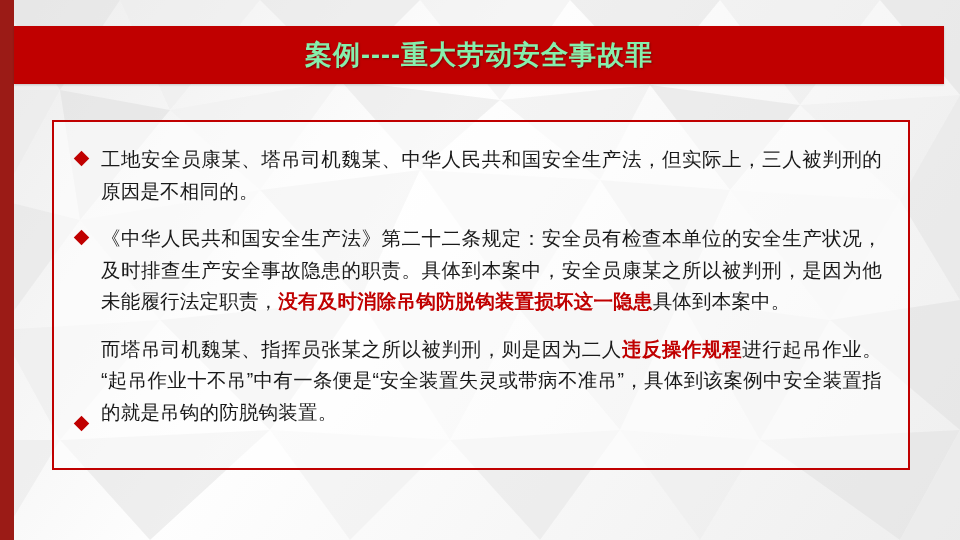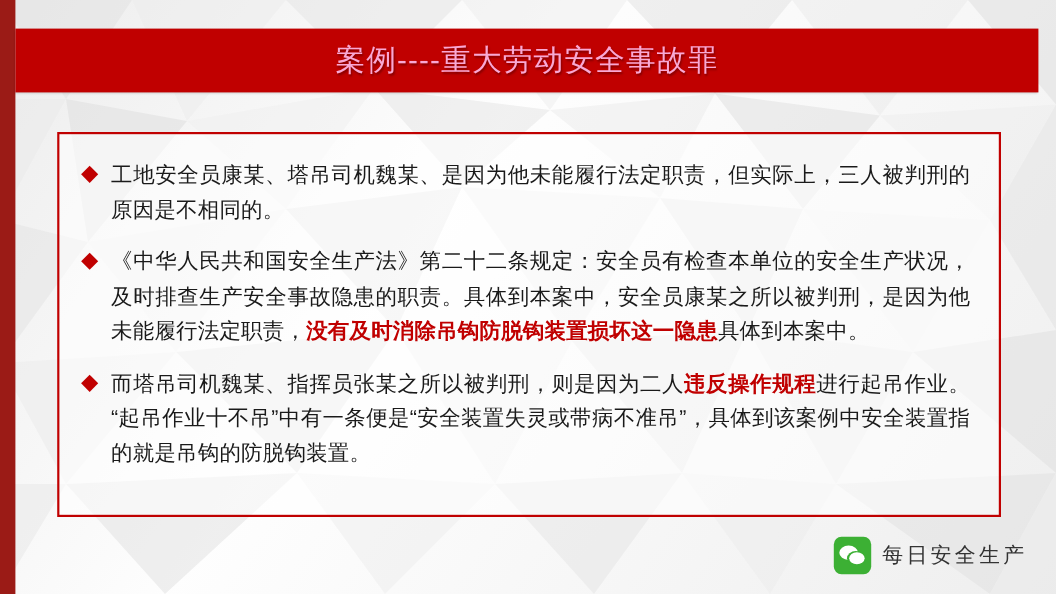--- a/index.html
+++ b/index.html
@@ -44,44 +44,44 @@
     width: 930px;
     height: 58px;
     background: #c00000;
     z-index: 6;
     display: flex;
     align-items: center;
     justify-content: center;
     box-shadow: 0 1px 2px rgba(0,0,0,0.18);
   }
   .title-band .title-text {
-    color: #f9a8d4;
+    color: #86efac;
     font-size: 27px;
-    font-weight: normal;
+    font-weight: bold;
     letter-spacing: 1px;
     text-shadow: 1px 1px 2px rgba(0,0,0,0.35);
   }
   .content-box {
     position: absolute;
     left: 52px;
     top: 120px;
     width: 858px;
     height: 350px;
     border: 2px solid #c00000;
     background: rgba(255,255,255,0.55);
     box-sizing: border-box;
     z-index: 6;
     padding: 22px 26px 10px 22px;
   }
   .bullet-row {
     display: flex;
     align-items: flex-start;
     margin-bottom: 16px;
   }
-  .bullet-row:last-child { margin-bottom: 0; }
+  .bullet-row:last-child { margin-bottom: 0; align-items: flex-end; }
   .diamond {
     flex: 0 0 auto;
     width: 11px;
     height: 11px;
     background: #c00000;
     transform: rotate(45deg);
     margin: 9px 14px 0 0;
   }
   .para {
     flex: 1 1 auto;
@@ -186,38 +186,34 @@
 
   <div class="title-band">
     <div class="title-text">案例----重大劳动安全事故罪</div>
   </div>
 
   <div class="content-box">
 
     <div class="bullet-row">
       <span class="diamond"></span>
       <div class="para">
-        <span>工地安全员康某、塔吊司机魏某、是因为他未能履行法定职责，但实际上，三人被判刑的原因是不相同的。</span>
+        <span>工地安全员康某、塔吊司机魏某、中华人民共和国安全生产法，但实际上，三人被判刑的原因是不相同的。</span>
       </div>
     </div>
 
     <div class="bullet-row">
       <span class="diamond"></span>
       <div class="para">
         <span>《中华人民共和国安全生产法》第二十二条规定：安全员有检查本单位的安全生产状况，及时排查生产安全事故隐患的职责。具体到本案中，安全员康某之所以被判刑，是因为他未能履行法定职责，</span><span class="hl">没有及时消除吊钩防脱钩装置损坏这一隐患</span><span>具体到本案中。</span>
       </div>
     </div>
 
     <div class="bullet-row">
       <span class="diamond"></span>
       <div class="para">
         <span>而塔吊司机魏某、指挥员张某之所以被判刑，则是因为二人</span><span class="hl">违反操作规程</span><span>进行起吊作业。 “起吊作业十不吊”中有一条便是“安全装置失灵或带病不准吊”，具体到该案例中安全装置指的就是吊钩的防脱钩装置。</span>
       </div>
     </div>
 
   </div>
 
-  <div class="footer">
-    <span class="wechat-icon"></span>
-    <span class="footer-text">每日安全生产</span>
-  </div>
 
 </div>
 
 </body></html>

